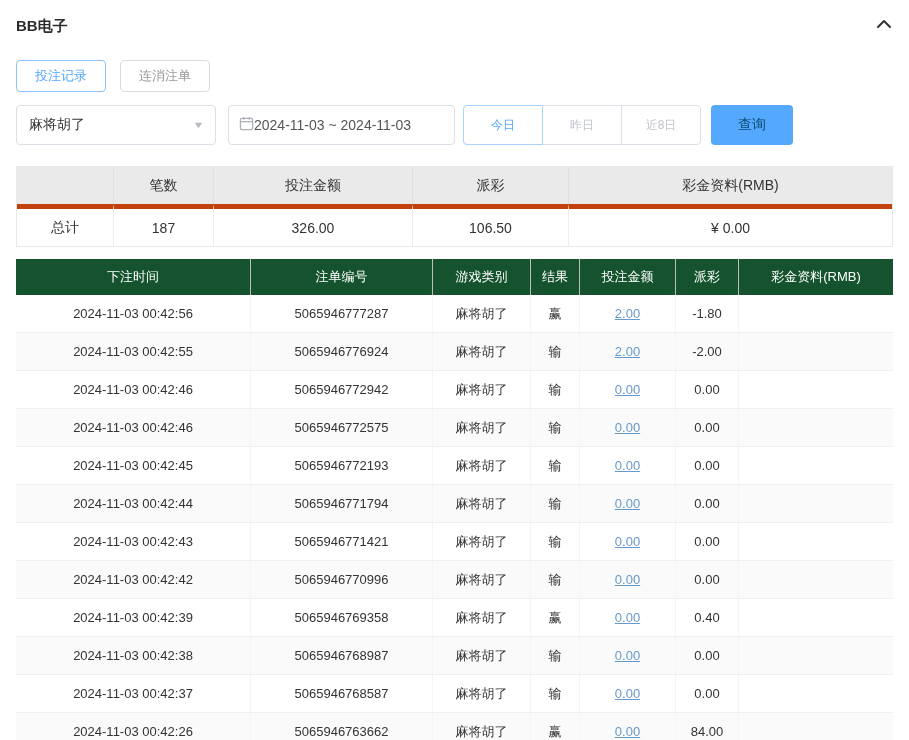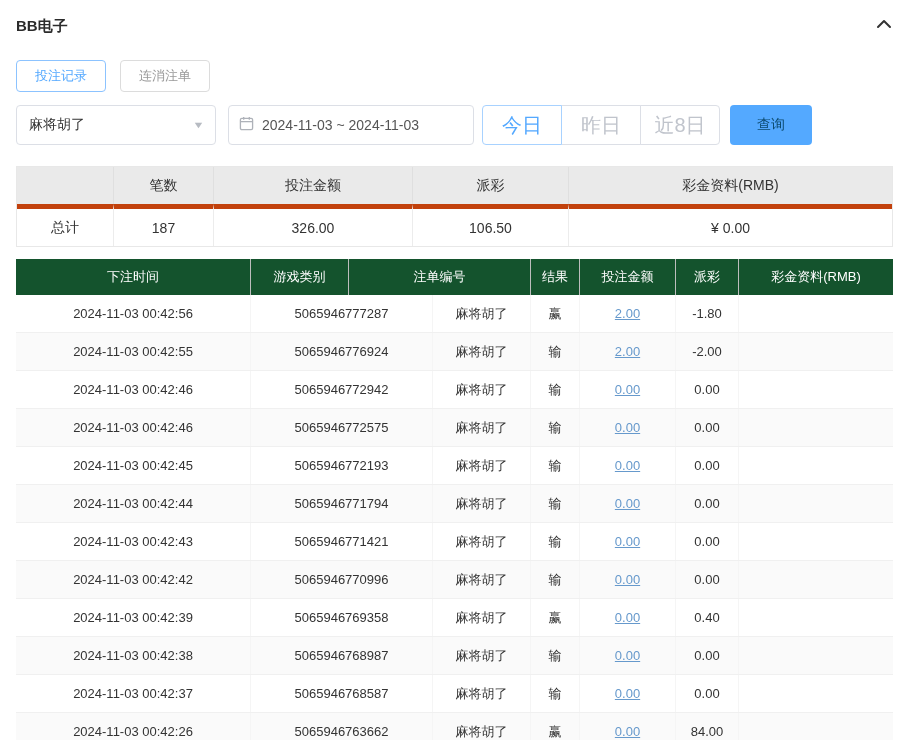--- a/index.html
+++ b/index.html
@@ -31,28 +31,28 @@
 
   
   .filters { display: flex; align-items: center; margin: 13px 16px 0 16px; }
   .select-box {
     width: 200px; height: 40px; border: 1px solid #dcdfe6; border-radius: 4px;
     display: flex; align-items: center; justify-content: space-between;
     padding: 0 12px; font-size: 14px; color: #333; cursor: pointer; background: #fff;
   }
   .caret { font-size: 9px; color: #b7bbc2; transform: scaleX(1.4); }
   .date-box {
-    margin-left: 12px; width: 246px; height: 40px; border: 1px solid #dcdfe6;
-    border-radius: 4px; display: flex; align-items: center; gap: 8px;
+    margin-left: 12px; width: 227px; height: 40px; border: 1px solid #dcdfe6;
+    border-radius: 4px; display: flex; align-items: center; gap: 0;
     padding: 0 10px; font-size: 14px; color: #555; cursor: pointer; background: #fff;
   }
   .btn-group { display: flex; margin-left: 8px; }
   .qbtn {
     width: 80px; height: 40px; background: #fff; border: 1px solid #dcdfe6;
-    font-size: 20px; color: #c0c4cc; cursor: pointer; margin-left: -1px;
+    font-size: 12px; color: #c0c4cc; cursor: pointer; margin-left: -1px;
     display: flex; align-items: center; justify-content: center;
     font-family: "Liberation Sans", sans-serif;
   }
   .qbtn:first-child { border-radius: 4px 0 0 4px; margin-left: 0; }
   .qbtn:last-child { border-radius: 0 4px 4px 0; }
   .qbtn.active { color: #53a8ff; border-color: #a8d2ff; position: relative; z-index: 1; }
   .query-btn {
     margin-left: 10px; width: 82px; height: 40px; border: none; border-radius: 4px;
     background: #54a9ff; color: #0c4a6e; font-size: 14px; cursor: pointer;
     display: flex; align-items: center; justify-content: center;
@@ -153,22 +153,22 @@
     <div class="cell s2">187</div>
     <div class="cell s3">326.00</div>
     <div class="cell s4">106.50</div>
     <div class="cell s5">¥ 0.00</div>
   </div>
 </div>
 
 <div class="records">
   <div class="row hrow">
     <div class="cell c1">下注时间</div>
+    <div class="cell c2">注单编号</div>
     <div class="cell c3">游戏类别</div>
-    <div class="cell c2">注单编号</div>
     <div class="cell c4">结果</div>
     <div class="cell c5">投注金额</div>
     <div class="cell c6">派彩</div>
     <div class="cell c7">彩金资料(RMB)</div>
   </div>
   <div>
 
       <div class="row drow">
         <div class="cell c1">2024-11-03 00:42:56</div>
         <div class="cell c2">5065946777287</div>

